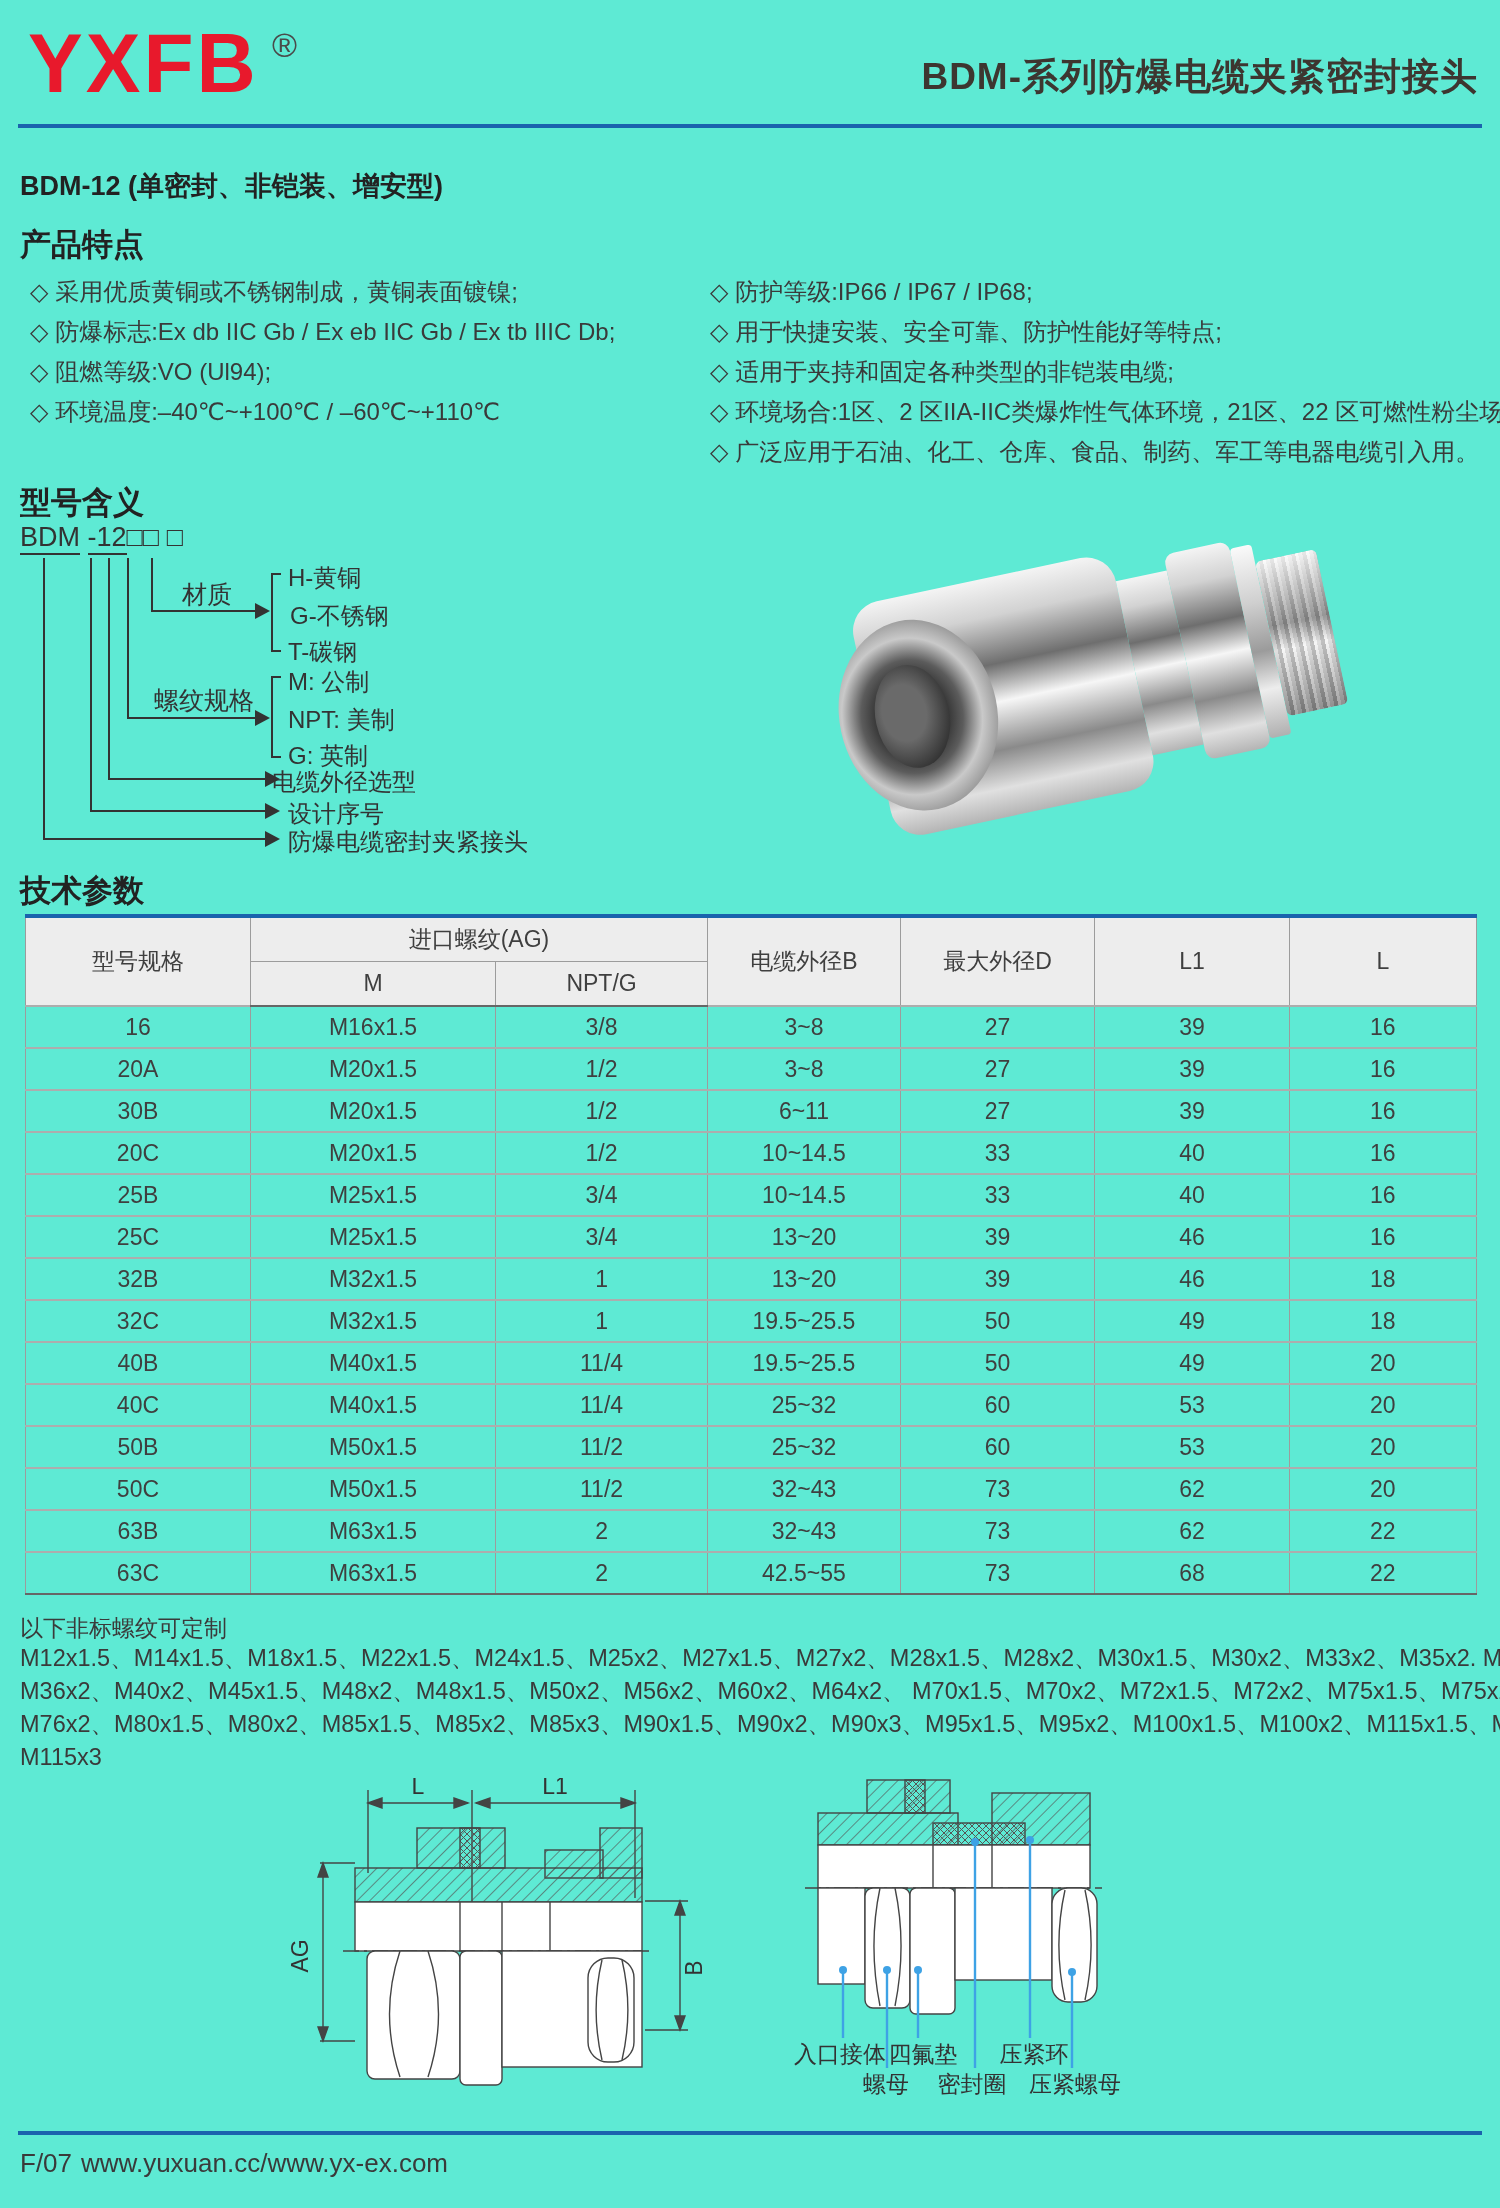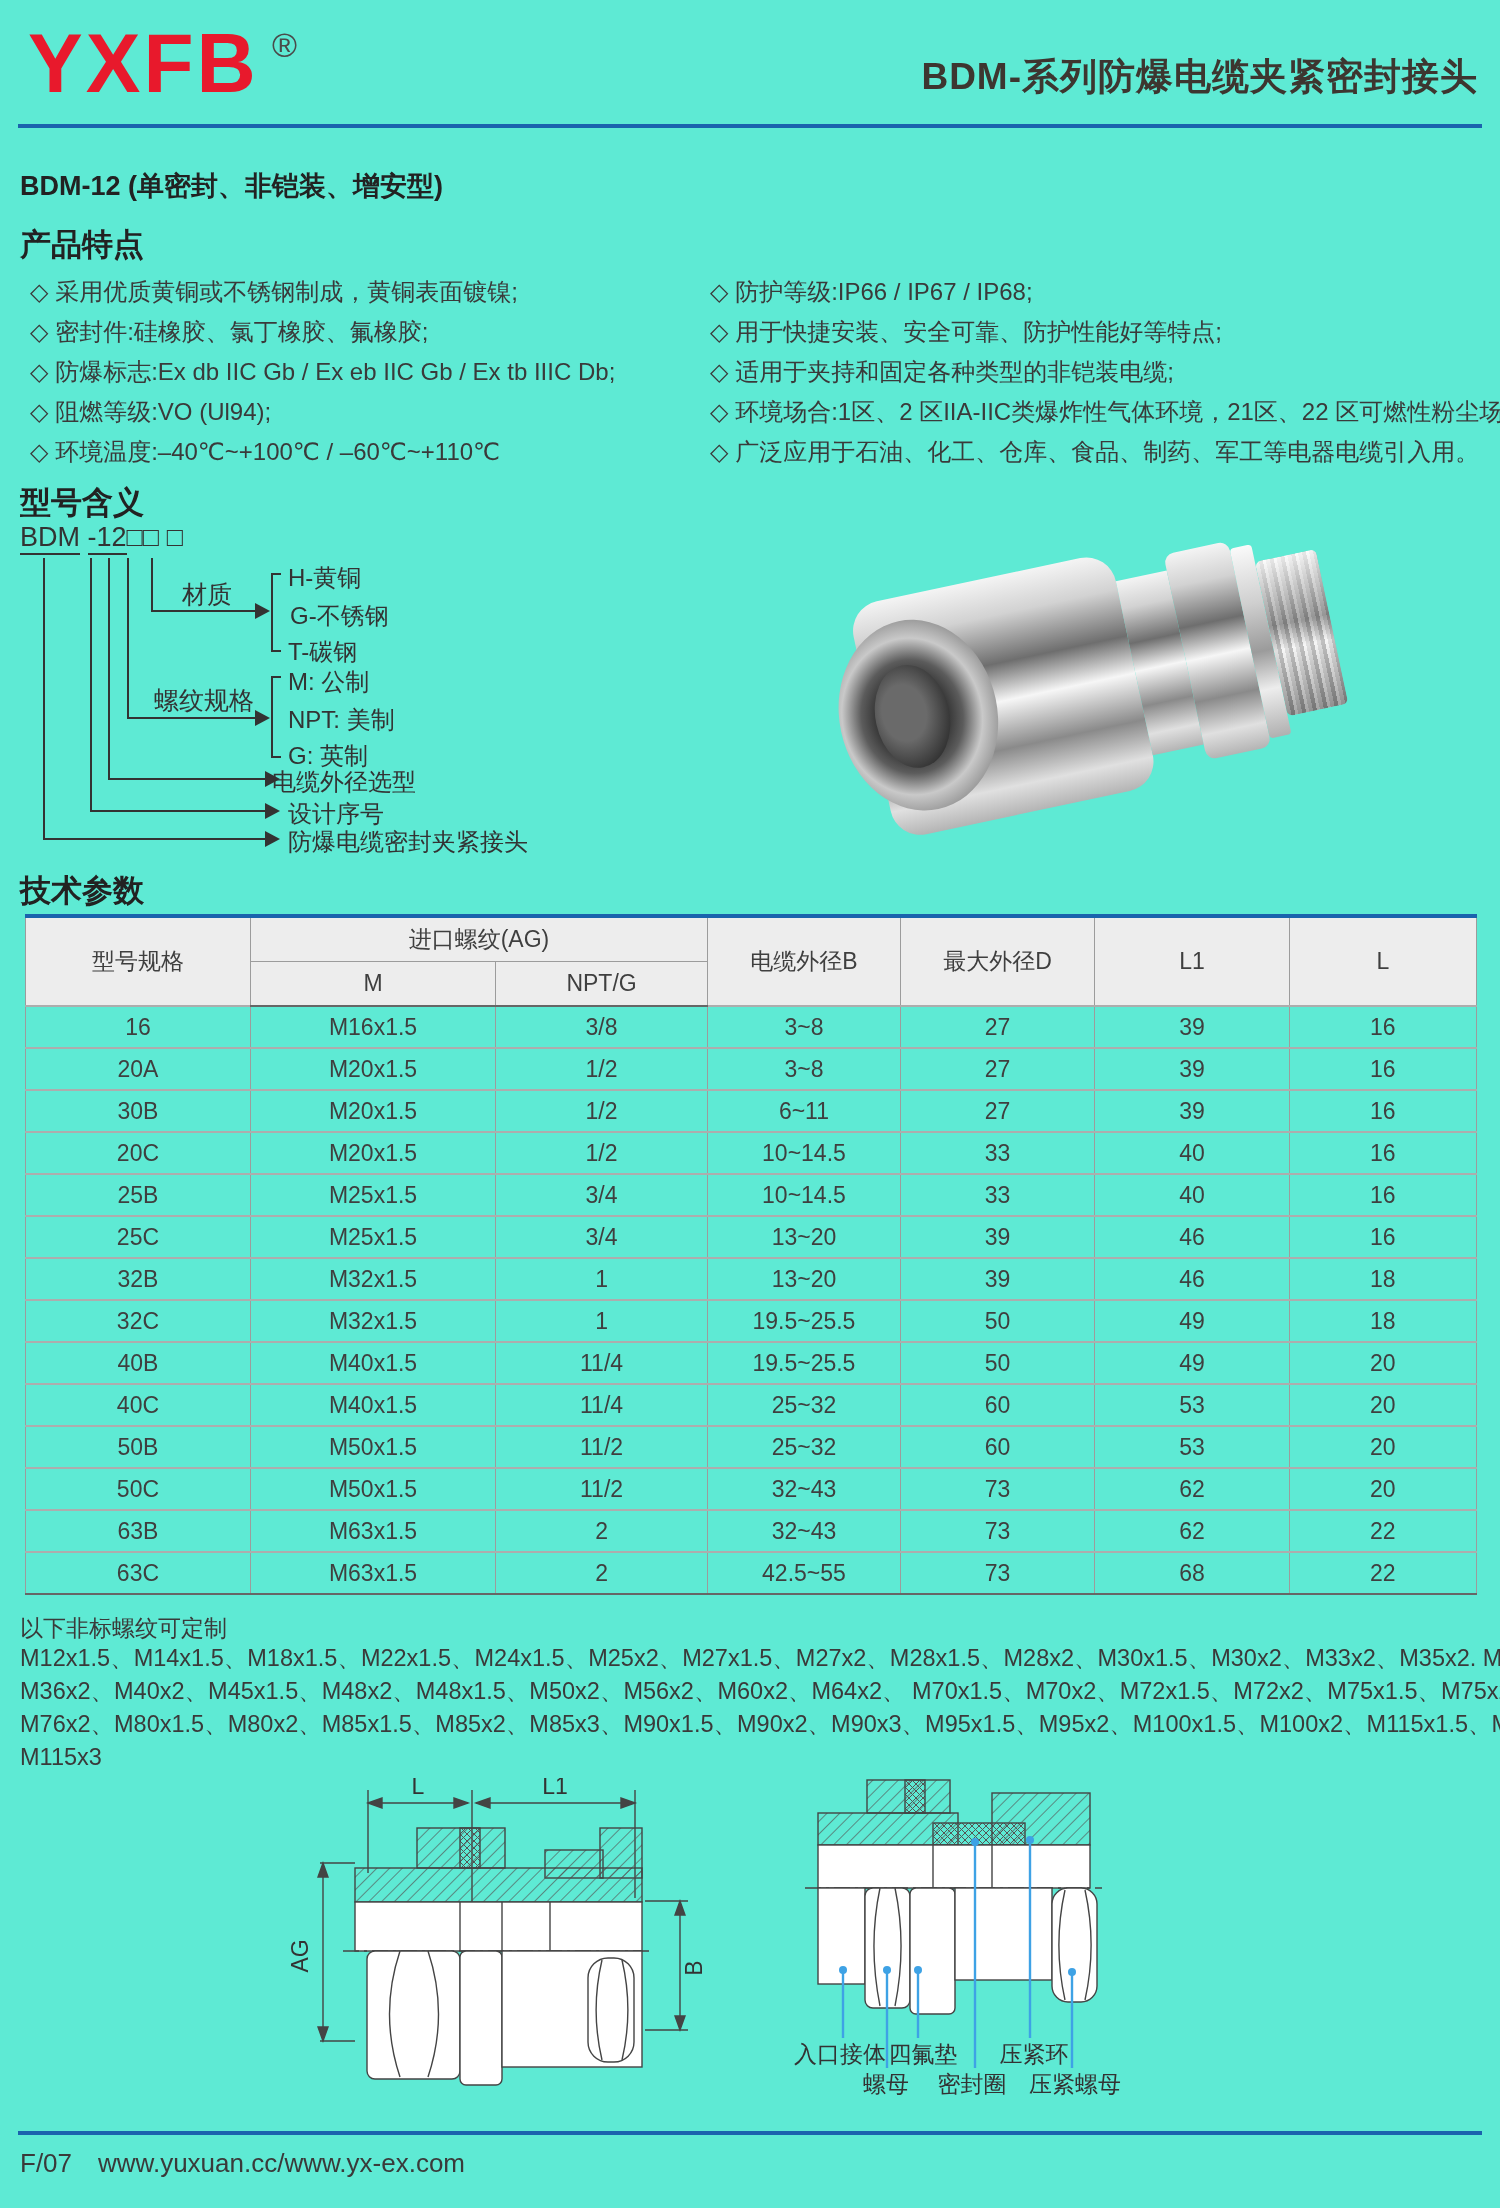--- a/index.html
+++ b/index.html
@@ -55,37 +55,36 @@
 
   .note { position:absolute; left:20px; top:1613px; font-size:23px; color:#3a3a3a; }
   .threads { position:absolute; left:20px; top:1642px; width:1465px; }
   .threads div { font-size:23.5px; color:#3a3a3a; height:33px; line-height:33px; white-space:nowrap; }
 
   .drawing { position:absolute; }
   svg text { font-family:"Liberation Sans","DejaVu Sans",sans-serif; }
 
   
   .rule-bottom { position:absolute; left:18px; top:2131px; width:1464px; height:4px; background:#1a63ad; }
-  .footer-text { position:absolute; left:20px; top:2148px; font-size:26px; color:#3a3a3a; display:flex; gap:26px; }
+  .footer-text { position:absolute; left:20px; top:2148px; font-size:26px; color:#3a3a3a; display:flex; gap:9px; }
 </style>
 </head>
 <body>
 
 <div class="page">
 
   <div class="logo">YXFB</div>
   <div class="logo-reg">®</div>
   <div class="doc-title">BDM-系列防爆电缆夹紧密封接头</div>
   <div class="rule-top"></div>
   <div class="subtitle">BDM-12 (单密封、非铠装、增安型)</div>
 
   <div class="sec-head" style="left:20px; top:224px;">产品特点</div>
   <div class="feat-col" style="left:30px;">
     <div class="feat-line">◇ 采用优质黄铜或不锈钢制成，黄铜表面镀镍;</div>
-    <div class="feat-line">◇ 密封件:硅橡胶、氯丁橡胶、氟橡胶;</div>
     <div class="feat-line">◇ 防爆标志:Ex db IIC Gb / Ex eb IIC Gb / Ex tb IIIC Db;</div>
     <div class="feat-line">◇ 阻燃等级:VO (Ul94);</div>
     <div class="feat-line">◇ 环境温度:–40℃~+100℃ / –60℃~+110℃</div>
   </div>
   <div class="feat-col" style="left:710px;">
     <div class="feat-line">◇ 防护等级:IP66 / IP67 / IP68;</div>
     <div class="feat-line">◇ 用于快捷安装、安全可靠、防护性能好等特点;</div>
     <div class="feat-line">◇ 适用于夹持和固定各种类型的非铠装电缆;</div>
     <div class="feat-line">◇ 环境场合:1区、2 区IIA-IIC类爆炸性气体环境，21区、22 区可燃性粉尘场所,</div>
     <div class="feat-line">◇ 广泛应用于石油、化工、仓库、食品、制药、军工等电器电缆引入用。</div>

